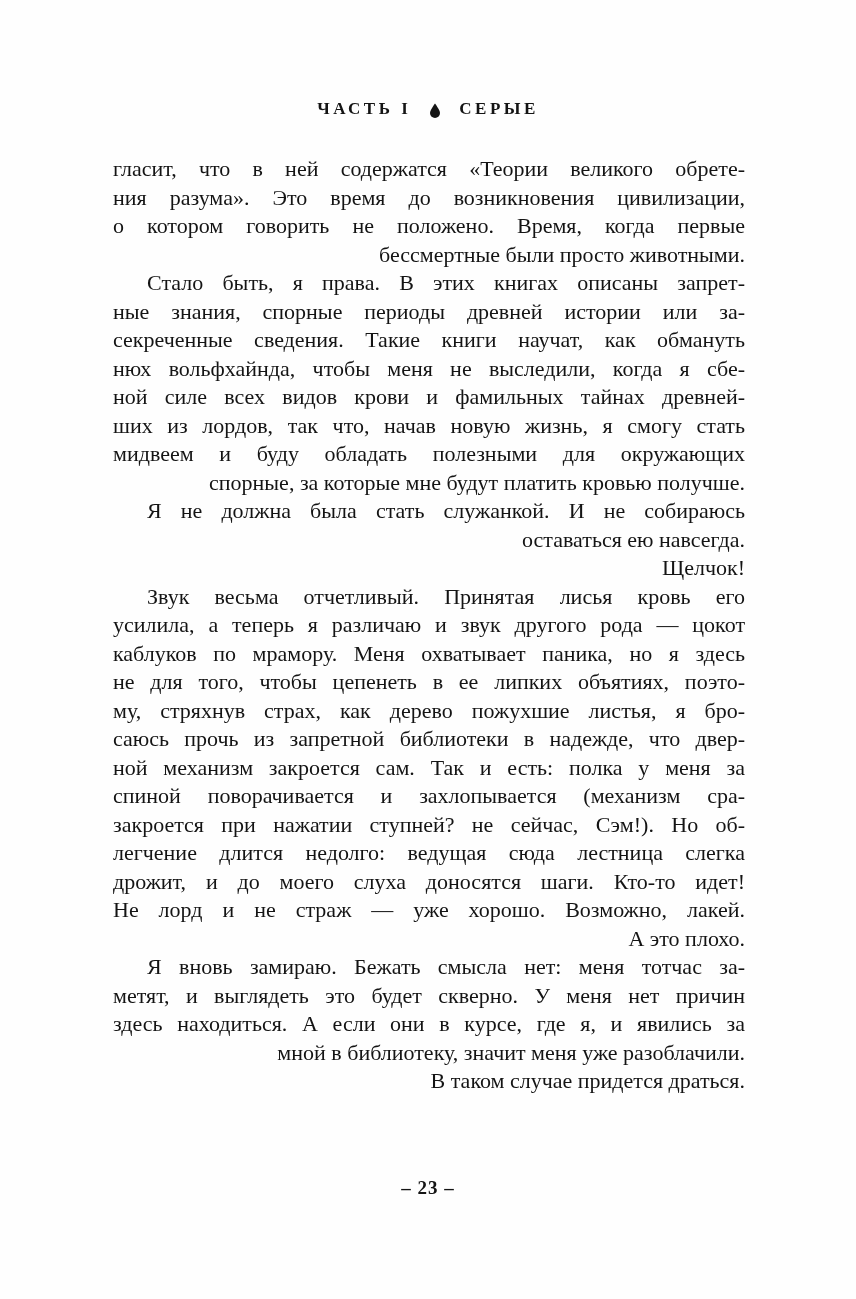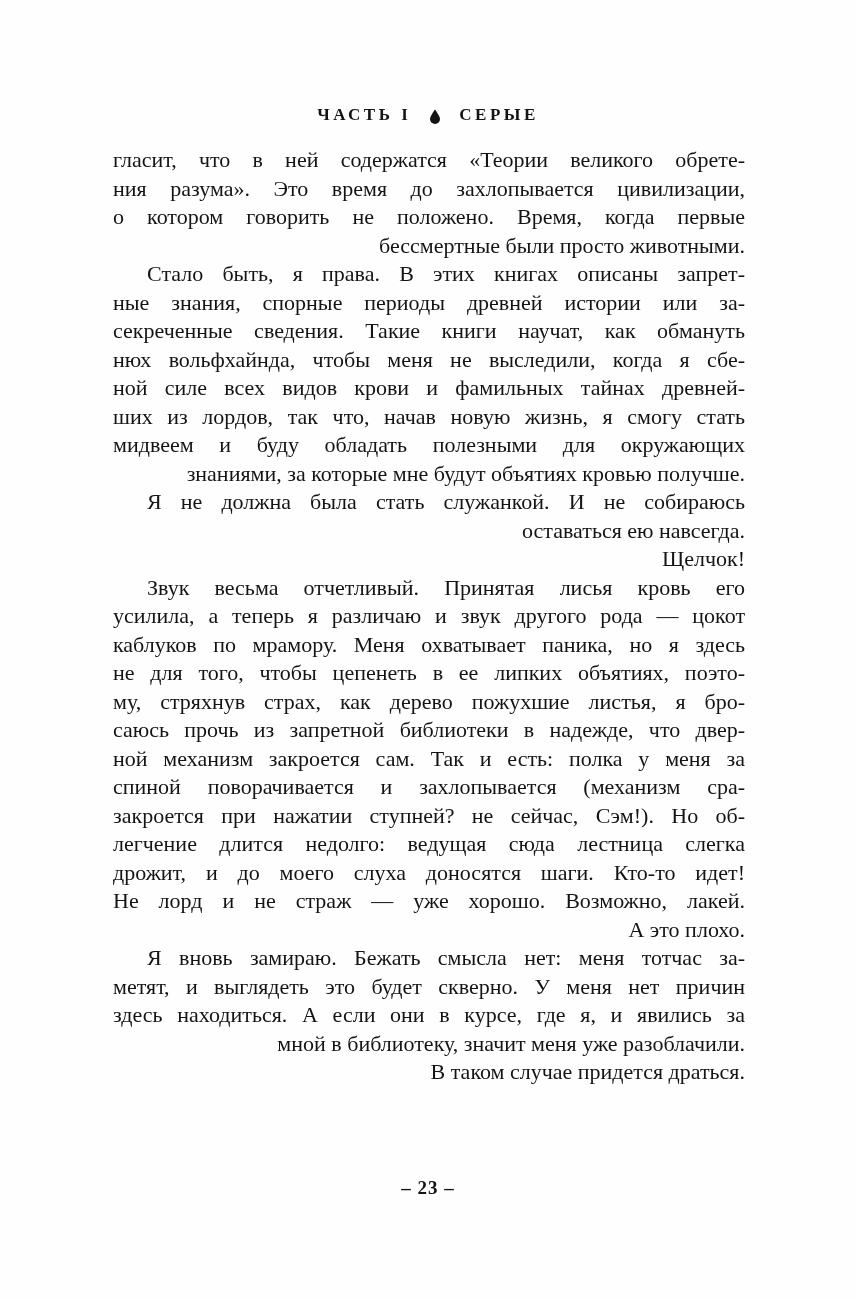--- a/index.html
+++ b/index.html
@@ -8,40 +8,40 @@
     width: 856px;
     height: 1299px;
     margin: 0 auto;
     background: #fefefe;
     color: #141414;
     font-family: "Liberation Serif", "DejaVu Serif", serif;
     overflow: hidden;
   }
   .running-head {
     position: absolute;
-    top: 105px;
+    top: 99px;
     left: 0;
     right: 0;
     display: flex;
     justify-content: center;
     align-items: center;
     gap: 18px;
     font-size: 17px;
     font-weight: bold;
     letter-spacing: 3.5px;
   }
   .drop-icon {
     display: inline-flex;
     align-items: center;
     transform: translateY(1px);
   }
   .textblock {
     position: absolute;
     left: 113px;
-    top: 146px;
+    top: 155px;
     width: 632px;
     font-size: 22px;
     line-height: 28.5px;
   }
   .line {
     text-align: right;
   }
   .line.j {
     text-align: justify;
     text-align-last: justify;
@@ -70,31 +70,31 @@
     <span class="drop-icon">
       <svg width="12" height="15" viewBox="0 0 12 15" aria-hidden="true">
         <path d="M6 0.5 C6 0.5 1 7 1 10 a5 5 0 0 0 10 0 C11 7 6 0.5 6 0.5 Z" fill="#141414"></path>
       </svg>
     </span>
     <span>СЕРЫЕ</span>
   </div>
 
   <div class="textblock" id="text-body">
       <div class="line j">гласит, что в ней содержатся «Теории великого обрете-</div>
-      <div class="line j">ния разума». Это время до захлопывается цивилизации,</div>
+      <div class="line j">ния разума». Это время до возникновения цивилизации,</div>
       <div class="line j">о котором говорить не положено. Время, когда первые</div>
       <div class="line">бессмертные были просто животными.</div>
       <div class="line j ind">Стало быть, я права. В этих книгах описаны запрет-</div>
       <div class="line j">ные знания, спорные периоды древней истории или за-</div>
       <div class="line j">секреченные сведения. Такие книги научат, как обмануть</div>
       <div class="line j">нюх вольфхайнда, чтобы меня не выследили, когда я сбе-</div>
       <div class="line j">ной силе всех видов крови и фамильных тайнах древней-</div>
       <div class="line j">ших из лордов, так что, начав новую жизнь, я смогу стать</div>
       <div class="line j">мидвеем и буду обладать полезными для окружающих</div>
-      <div class="line">знаниями, за которые мне будут объятиях кровью получше.</div>
+      <div class="line">спорные, за которые мне будут платить кровью получше.</div>
       <div class="line j ind">Я не должна была стать служанкой. И не собираюсь</div>
       <div class="line">оставаться ею навсегда.</div>
       <div class="line ind">Щелчок!</div>
       <div class="line j ind">Звук весьма отчетливый. Принятая лисья кровь его</div>
       <div class="line j">усилила, а теперь я различаю и звук другого рода — цокот</div>
       <div class="line j">каблуков по мрамору. Меня охватывает паника, но я здесь</div>
       <div class="line j">не для того, чтобы цепенеть в ее липких объятиях, поэто-</div>
       <div class="line j">му, стряхнув страх, как дерево пожухшие листья, я бро-</div>
       <div class="line j">саюсь прочь из запретной библиотеки в надежде, что двер-</div>
       <div class="line j">ной механизм закроется сам. Так и есть: полка у меня за</div>

